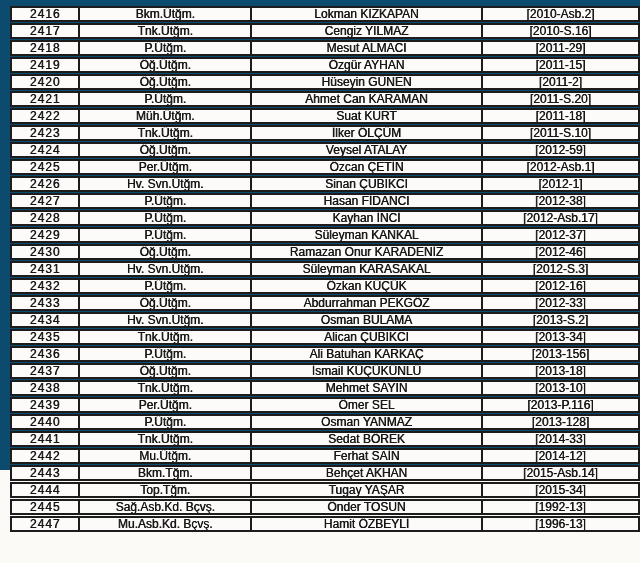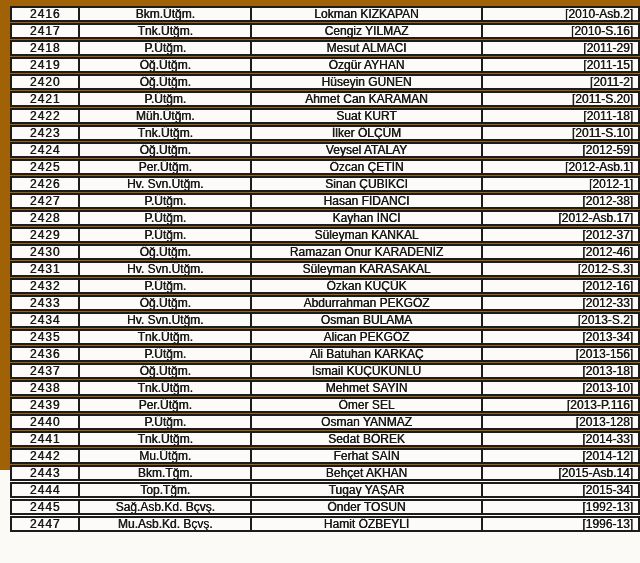--- a/index.html
+++ b/index.html
@@ -8,21 +8,21 @@
     width: 640px;
     height: 563px;
     background: #fbfaf7;
     overflow: hidden;
     font-family: "Liberation Sans", sans-serif;
   }
   .page {
     position: relative;
     width: 640px;
     height: 470px;
-    background: #a16207;
+    background: #0c4a6e;
   }
   table.personnel {
     position: absolute;
     left: 10px;
     top: 5px;
     border-collapse: separate;
     border-spacing: 0 1px;
     table-layout: fixed;
   }
   td {
@@ -35,21 +35,21 @@
     color: var(--ink, #161616);
     text-shadow: 0.4px 0 0 currentColor;
     white-space: nowrap;
     overflow: hidden;
     background: #fcfbf9;
   }
   td:last-child { border-right-width: 2px; }
   td.num-cell  { width: 60px;  text-align: center; letter-spacing: 1px; }
   td.rank-cell { width: 168px; text-align: center; }
   td.name-cell { width: 228px; text-align: center; }
-  td.code-cell { width: 155px; text-align: right; }
+  td.code-cell { width: 155px; text-align: center; }
 </style>
 </head>
 <body style="background: rgb(251, 250, 247);">
 
 <div class="page">
   <table class="personnel">
     <tbody id="table-body">
         <tr>
           <td class="num-cell">2416</td>
           <td class="rank-cell">Bkm.Ütğm.</td>
@@ -160,21 +160,21 @@
         </tr>
         <tr>
           <td class="num-cell">2434</td>
           <td class="rank-cell">Hv. Svn.Ütğm.</td>
           <td class="name-cell">Osman BULAMA</td>
           <td class="code-cell">[2013-S.2]</td>
         </tr>
         <tr>
           <td class="num-cell">2435</td>
           <td class="rank-cell">Tnk.Ütğm.</td>
-          <td class="name-cell">Alican PEKGÖZ</td>
+          <td class="name-cell">Alican ÇUBIKCI</td>
           <td class="code-cell">[2013-34]</td>
         </tr>
         <tr>
           <td class="num-cell">2436</td>
           <td class="rank-cell">P.Ütğm.</td>
           <td class="name-cell">Ali Batuhan KARKAÇ</td>
           <td class="code-cell">[2013-156]</td>
         </tr>
         <tr>
           <td class="num-cell">2437</td>

